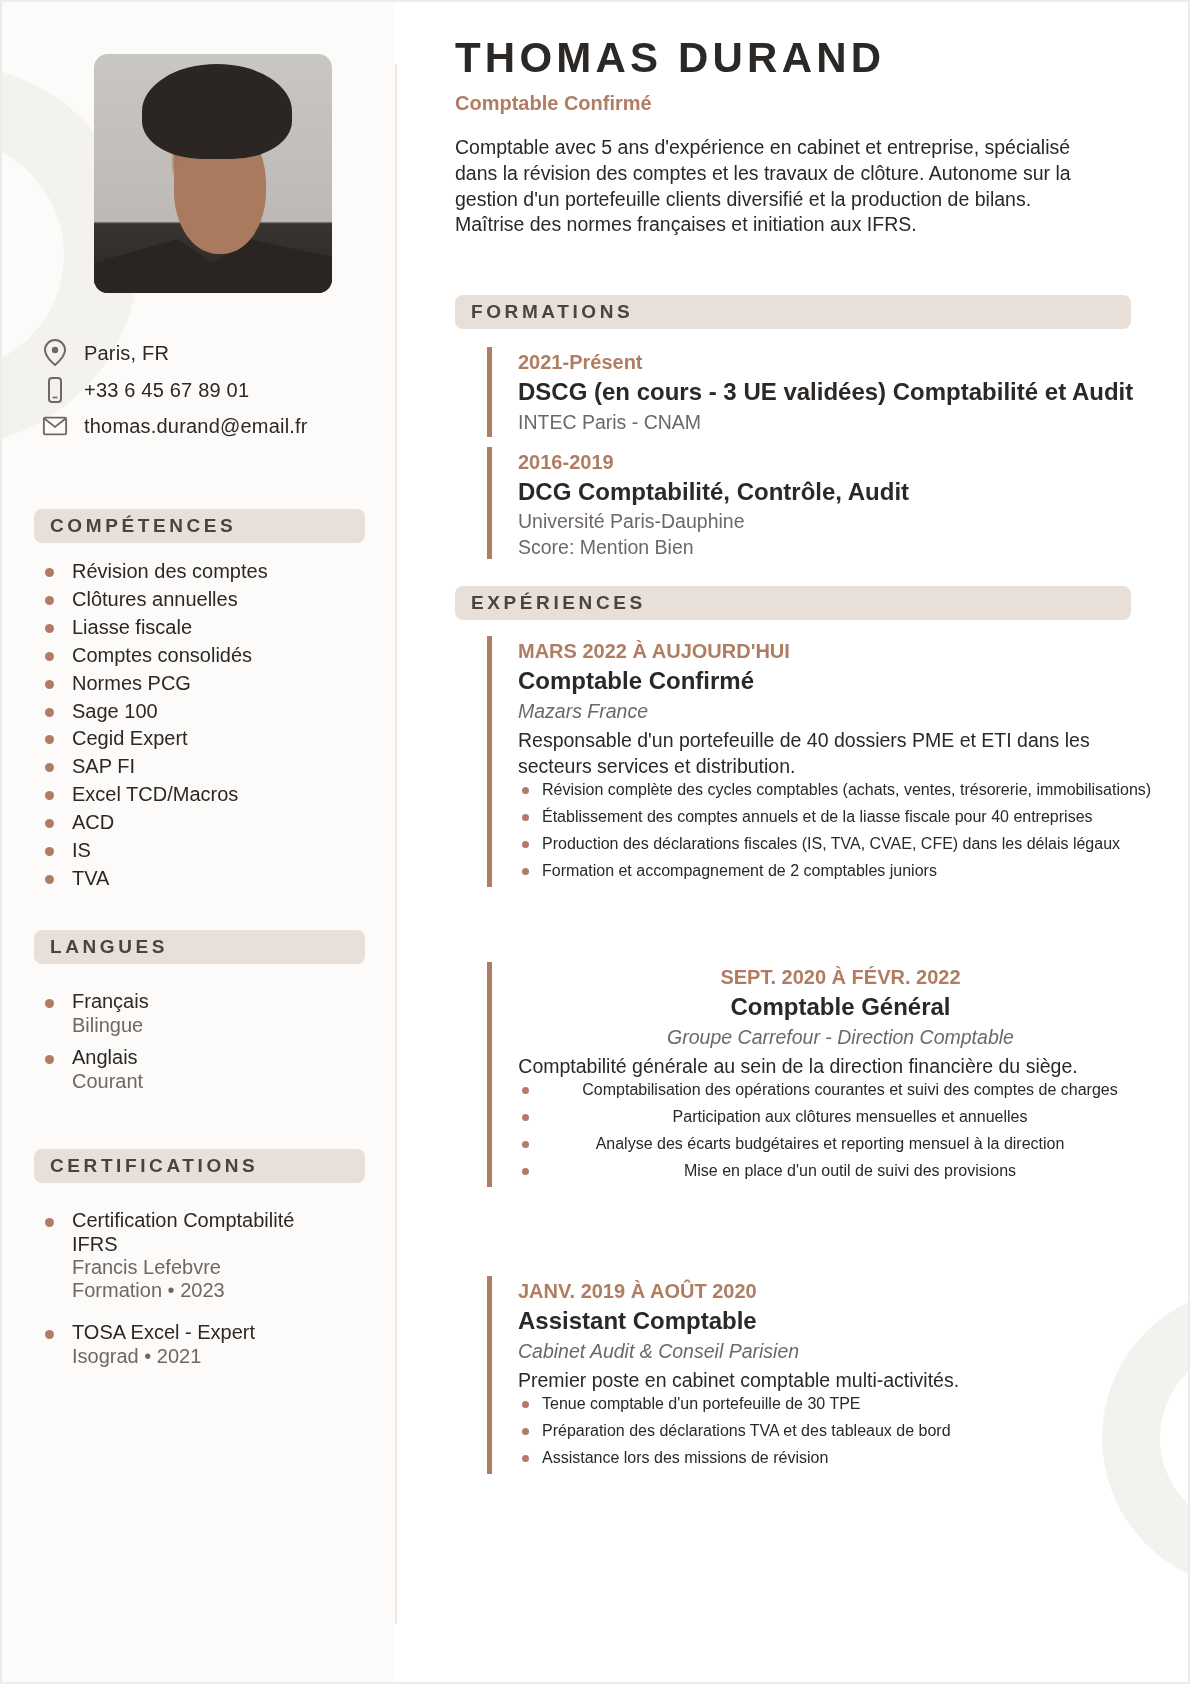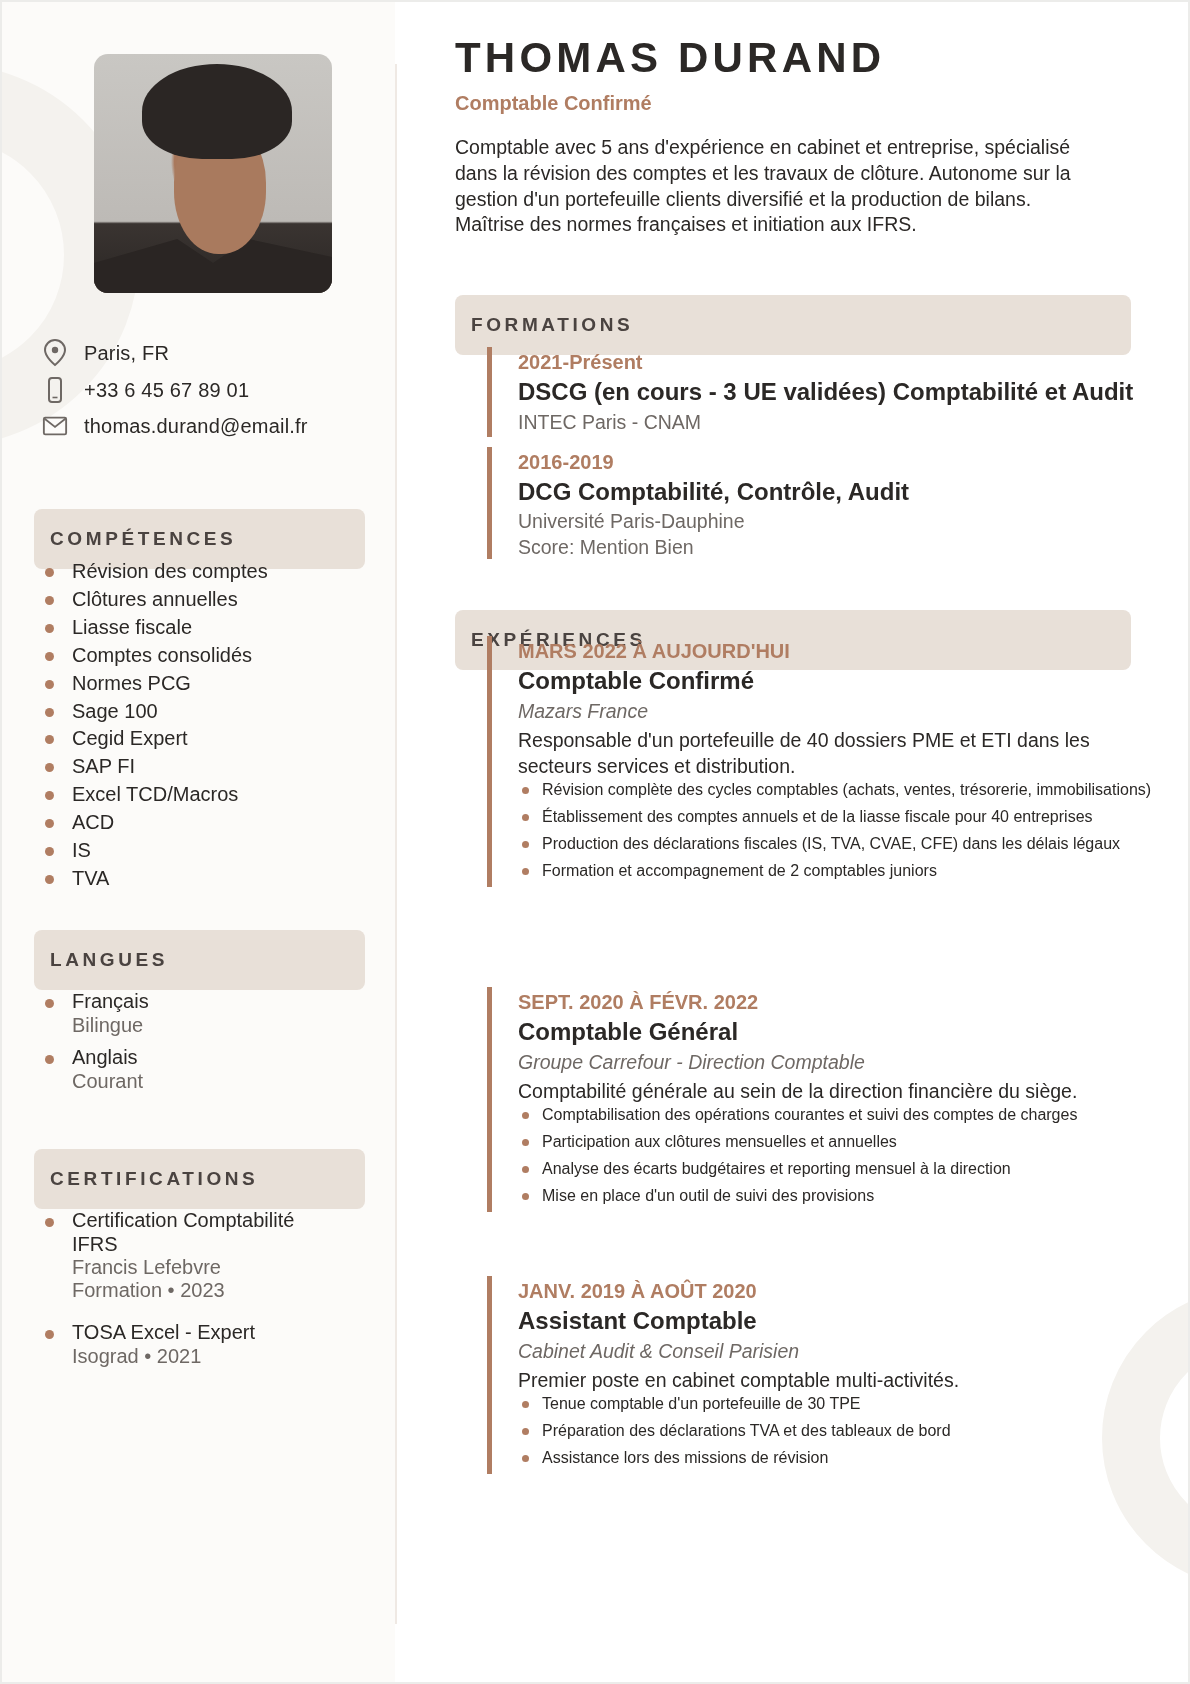--- a/index.html
+++ b/index.html
@@ -19,21 +19,21 @@
   .photo .hair { position: absolute; left: 48px; top: 10px; width: 150px; height: 95px; border-radius: 50% 50% 40% 40%; background: #2b2624; }
   .photo .face { position: absolute; left: 80px; top: 70px; width: 92px; height: 130px; border-radius: 45% 45% 48% 48%; background: #a97a5e; }
   .photo .shirt { position: absolute; left: 0; top: 185px; width: 238px; height: 60px; background: #2a2523; clip-path: polygon(0 40%, 35% 0, 50% 40%, 65% 0, 100% 30%, 100% 100%, 0 100%); }
   .photo .jacket { position: absolute; left: 0; top: 195px; width: 70px; height: 50px; background: #5b504a; clip-path: polygon(0 30%, 100% 0, 80% 100%, 0 100%); }
   .photo .jacket.r { left: 168px; clip-path: polygon(0 0, 100% 30%, 100% 100%, 20% 100%); }
 
   .contact { position: absolute; left: 40px; display: flex; align-items: center; height: 28px; }
   .contact .ic { width: 26px; height: 26px; display: flex; align-items: center; justify-content: center; margin-right: 16px; }
   .contact .txt { font-size: 20px; color: #2b2826; letter-spacing: 0.2px; }
 
-  .sec-head { position: absolute; background: #e8e0d8; border-radius: 8px; height: 60px; display: flex; align-items: center;
+  .sec-head { position: absolute; background: #e8e0d8; border-radius: 8px; height: 34px; display: flex; align-items: center;
     font-weight: bold; letter-spacing: 3.6px; color: #4a4340; font-size: 19px; }
   .side-head { left: 32px; width: 331px; padding-left: 16px; }
   .main-head { left: 453px; width: 676px; padding-left: 16px; }
 
   .dot-list { position: absolute; left: 43px; list-style: none; }
   .dot-list li { position: relative; padding-left: 27px; font-size: 20px; line-height: 27.9px; color: #2b2826; }
   .dot-list li::before { content: ""; position: absolute; left: 0; top: 10px; width: 9px; height: 9px; border-radius: 50%; background: #b07d62; }
   .item-block { position: absolute; left: 43px; padding-left: 27px; width: 320px; }
   .item-block .bul { position: absolute; left: 0; top: 9px; width: 9px; height: 9px; border-radius: 50%; background: #b07d62; }
   .item-block .t { font-size: 20px; line-height: 23.5px; color: #2b2826; font-weight: 500; }
@@ -148,36 +148,36 @@
     <div class="title">DSCG (en cours - 3 UE validées) Comptabilité et Audit</div>
     <div class="org">INTEC Paris - CNAM</div>
   </div>
   <div class="entry" style="top:445px;">
     <div class="date">2016-2019</div>
     <div class="title">DCG Comptabilité, Contrôle, Audit</div>
     <div class="org" style="line-height:28px;">Université Paris-Dauphine</div>
     <div class="org" style="line-height:24px;">Score: Mention Bien</div>
   </div>
 
-  <div class="sec-head main-head" style="top:608px;">EXPÉRIENCES</div>
+  <div class="sec-head main-head" style="top:584px;">EXPÉRIENCES</div>
 
   <div class="entry" style="top:634px;">
     <div class="date">MARS 2022 À AUJOURD'HUI</div>
     <div class="title">Comptable Confirmé</div>
     <div class="org it">Mazars France</div>
     <div class="desc">Responsable d'un portefeuille de 40 dossiers PME et ETI dans les secteurs services et distribution.</div>
     <ul>
       <li>Révision complète des cycles comptables (achats, ventes, trésorerie, immobilisations)</li>
       <li>Établissement des comptes annuels et de la liasse fiscale pour 40 entreprises</li>
       <li>Production des déclarations fiscales (IS, TVA, CVAE, CFE) dans les délais légaux</li>
       <li>Formation et accompagnement de 2 comptables juniors</li>
     </ul>
   </div>
 
-  <div class="entry" style="top:985px;">
+  <div class="entry" style="top:960px;text-align:center;">
     <div class="date">SEPT. 2020 À FÉVR. 2022</div>
     <div class="title">Comptable Général</div>
     <div class="org it">Groupe Carrefour - Direction Comptable</div>
     <div class="desc" style="width:560px;">Comptabilité générale au sein de la direction financière du siège.</div>
     <ul>
       <li>Comptabilisation des opérations courantes et suivi des comptes de charges</li>
       <li>Participation aux clôtures mensuelles et annuelles</li>
       <li style="width:600px;">Analyse des écarts budgétaires et reporting mensuel à la direction</li>
       <li>Mise en place d'un outil de suivi des provisions</li>
     </ul>

